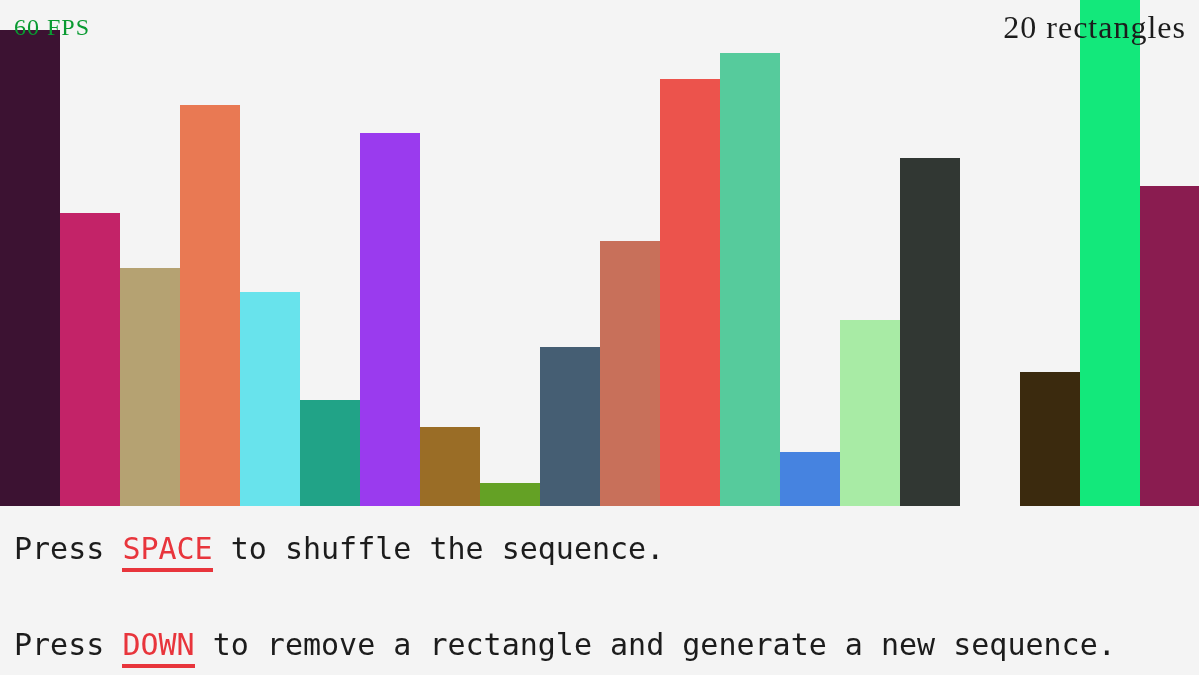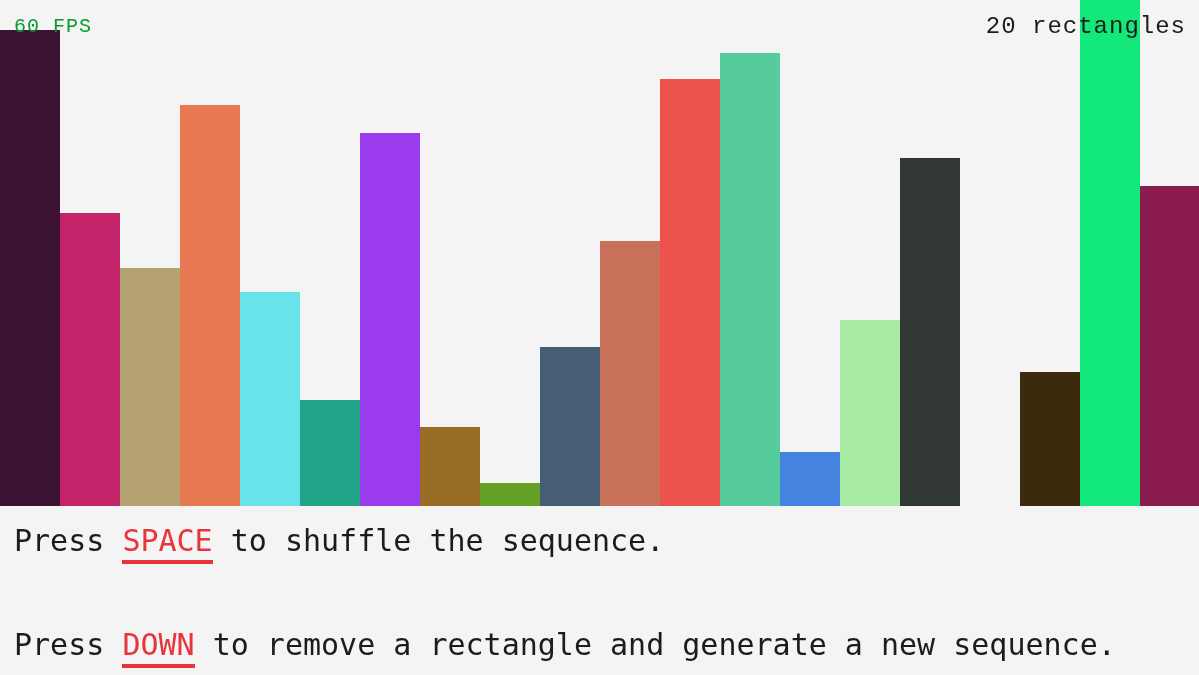--- a/index.html
+++ b/index.html
@@ -29,35 +29,35 @@
   .bar {
     position: absolute;
     bottom: 0;
   }
 
   
   #fps-counter {
     position: absolute;
     left: 14px;
     top: 13px;
-    font-family: Liberation Mono, monospace;
-    font-size: 20px;
+    font-family: Liberation Serif, serif;
+    font-size: 24px;
     line-height: 28px;
     font-weight: 400;
     letter-spacing: 1px;
     color: #099a31;
     white-space: nowrap;
     z-index: 20;
   }
   #rect-count {
     position: absolute;
     right: 13px;
     top: 13px;
-    font-family: Liberation Mono, monospace;
-    font-size: 24px;
+    font-family: Liberation Serif, serif;
+    font-size: 32px;
     line-height: 28px;
     font-weight: 400;
     letter-spacing: 1px;
     color: #1c1c1c;
     white-space: nowrap;
     z-index: 20;
   }
 
   
   #instructions {
@@ -71,21 +71,21 @@
   .instruction-line {
     position: absolute;
     left: 14px;
     font-family: "DejaVu Sans Mono", monospace;
     font-size: 30px;
     line-height: 30px;
     color: #1c1c1c;
     white-space: nowrap;
     letter-spacing: 0px;
   }
-  .instruction-line.l1 { top: 20px; text-align: right; }
+  .instruction-line.l1 { top: 28px; text-align: right; }
   .instruction-line.l2 { top: 76px; }
   .instruction-line.l3 { top: 124px; }
 
   .key {
     color: #e8353c;
     border-bottom: 4px solid #e8353c;
     padding-bottom: 2px;
   }
   .txt { color: #1c1c1c; }
 </style>

